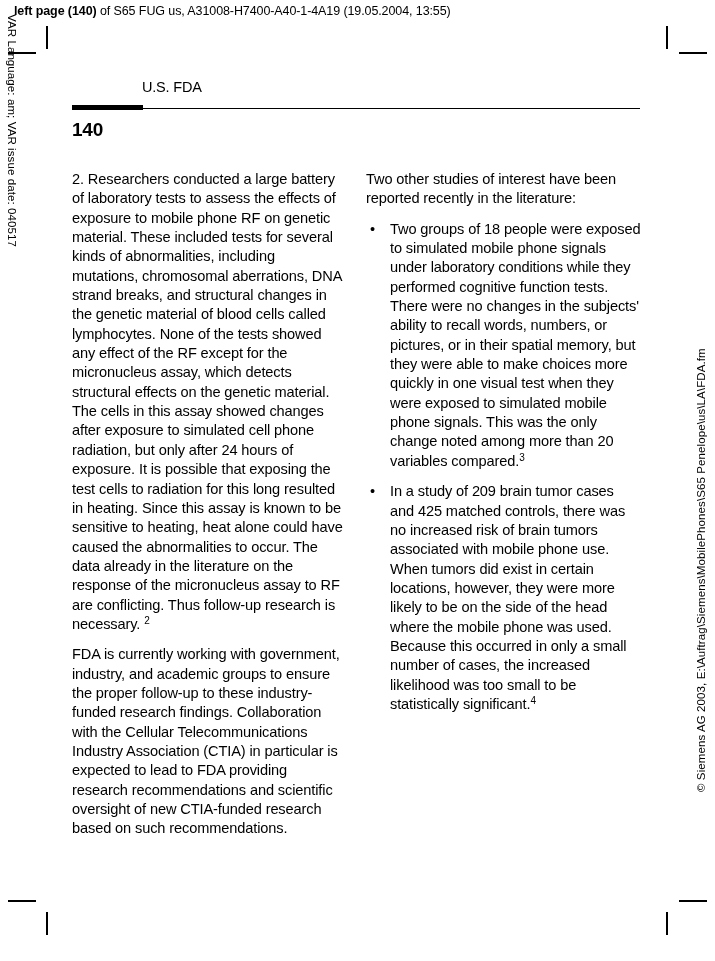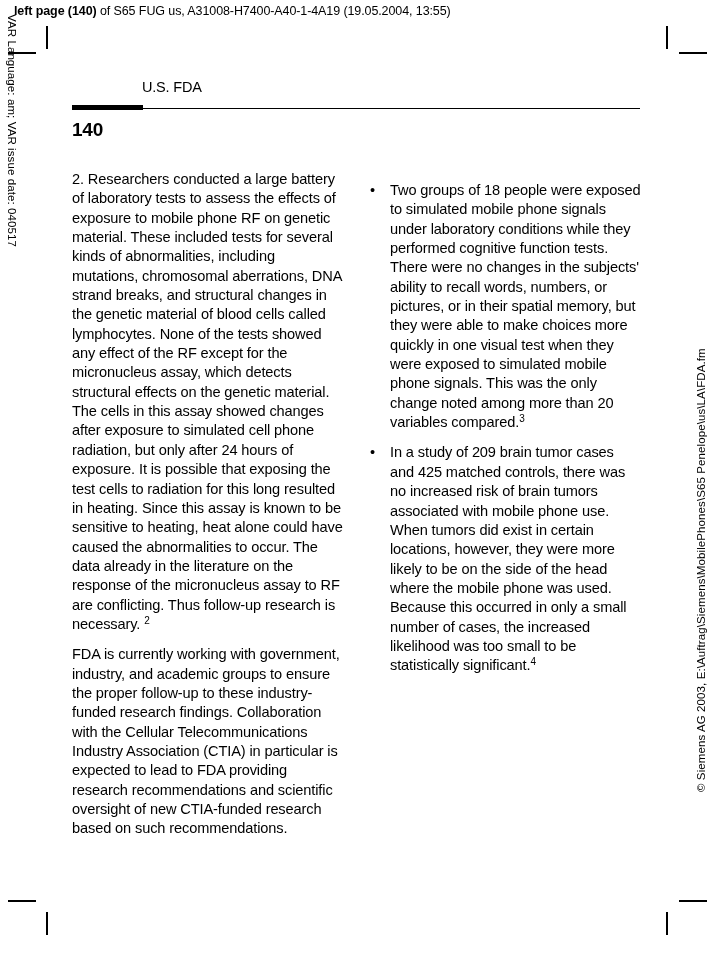--- a/index.html
+++ b/index.html
@@ -164,20 +164,21 @@
 </div>
 <div class="rule-thin"></div>
 <div class="rule-thick"></div>
 
 <div class="col col-left">
   <p class="para"><span>2. Researchers conducted a large battery of laboratory tests to assess the effects of exposure to mobile phone RF on genetic material. These included tests for several kinds of abnormalities, including mutations, chromosomal aberrations, DNA strand breaks, and structural changes in the genetic material of blood cells called lymphocytes. None of the tests showed any effect of the RF except for the micronucleus assay, which detects structural effects on the genetic material. The cells in this assay showed changes after exposure to simulated cell phone radiation, but only after 24 hours of exposure. It is possible that exposing the test cells to radiation for this long resulted in heating. Since this assay is known to be sensitive to heating, heat alone could have caused the abnormalities to occur. The data already in the literature on the response of the micronucleus assay to RF are conflicting. Thus follow-up research is necessary.</span><span class="sup-space"> </span><sup>2</sup></p>
   <p class="para">FDA is currently working with government, industry, and academic groups to ensure the proper follow-up to these industry-funded research findings. Collaboration with the Cellular Telecommunications Industry Association (CTIA) in particular is expected to lead to FDA providing research recommendations and scientific oversight of new CTIA-funded research based on such recommendations.</p>
 </div>
 
 <div class="col col-right">
+  <p class="para">Two other studies of interest have been reported recently in the literature:</p>
 
   <ul class="bullet-list">
     <li>
       <span class="dot">•</span><span>Two groups of 18 people were exposed to simulated mobile phone signals under laboratory conditions while they performed cognitive function tests. There were no changes in the subjects' ability to recall words, numbers, or pictures, or in their spatial memory, but they were able to make choices more quickly in one visual test when they were exposed to simulated mobile phone signals. This was the only change noted among more than 20 variables compared.</span><sup>3</sup>
     </li>
     <li>
       <span class="dot">•</span><span>In a study of 209 brain tumor cases and 425 matched controls, there was no increased risk of brain tumors associated with mobile phone use. When tumors did exist in certain locations, however, they were more likely to be on the side of the head where the mobile phone was used. Because this occurred in only a small number of cases, the increased likelihood was too small to be statistically significant.</span><sup>4</sup>
     </li>
   </ul>
 

